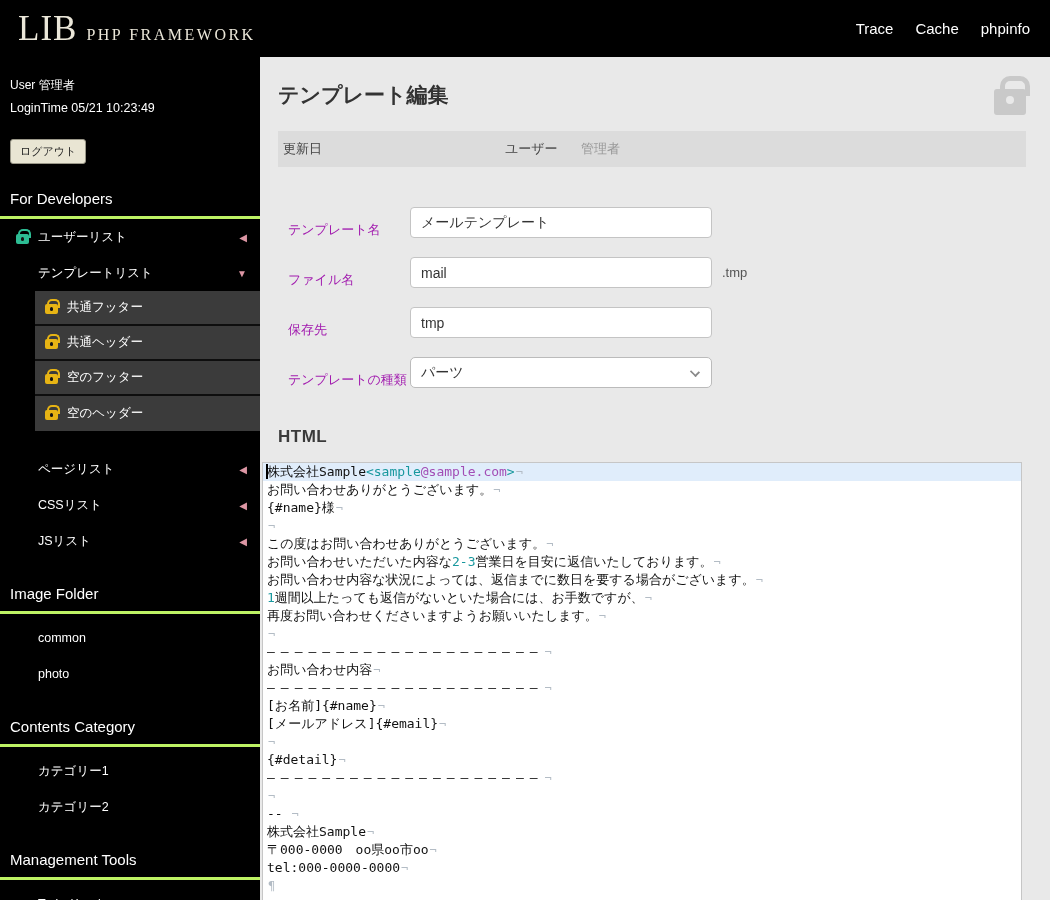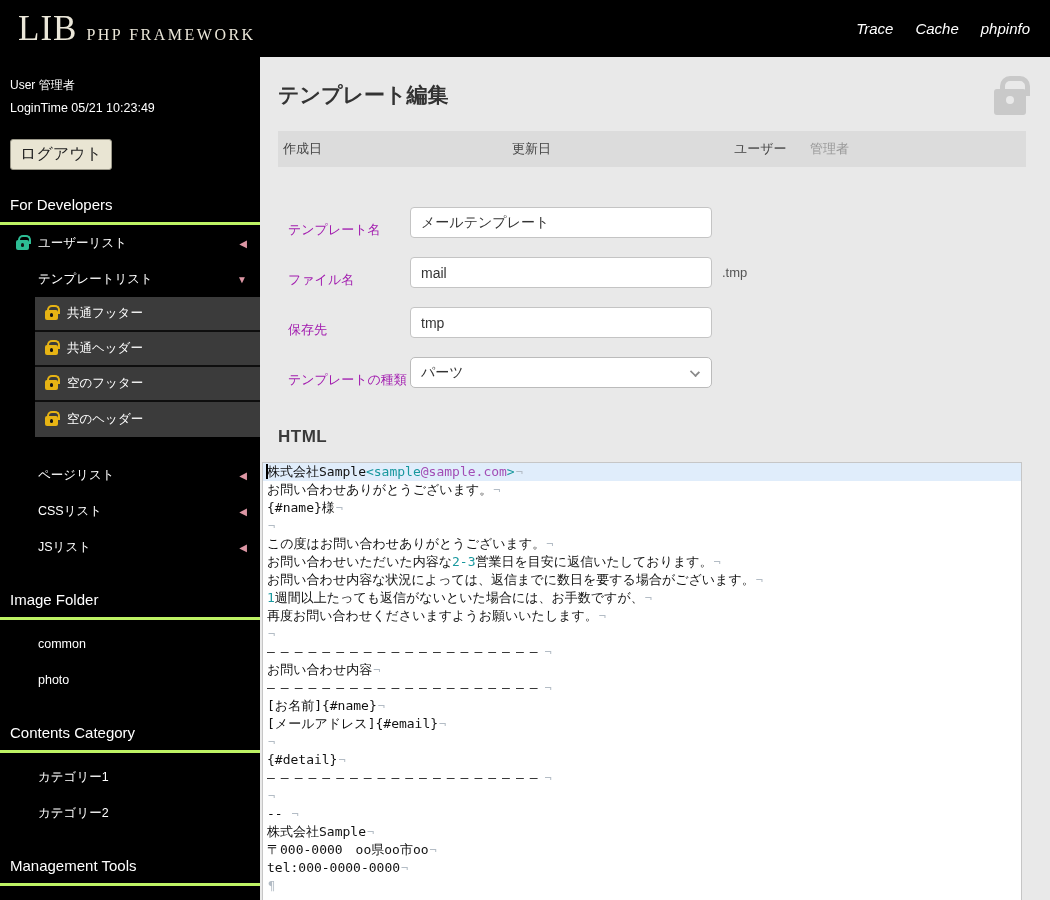--- a/index.html
+++ b/index.html
@@ -6,28 +6,28 @@
   html,body { width:1050px; height:900px; overflow:hidden; background:#e9e9e9;
     font-family:"Liberation Sans","DejaVu Sans",sans-serif; }
 
   
   .topbar { position:absolute; left:0; top:0; width:1050px; height:57px; background:#000;
     display:flex; align-items:center; justify-content:space-between; padding:0 20px 0 18px; z-index:5; }
   .logo { color:#ebe7d9; font-family:"Liberation Serif","DejaVu Serif",serif; display:flex; align-items:baseline; gap:9px; cursor:pointer;}
   .logo-main { font-size:35px; letter-spacing:1px; }
   .logo-sub { font-size:16px; letter-spacing:2.5px; }
   .topnav { display:flex; gap:22px; }
-  .topnav span { color:#fff; font-size:15px; cursor:pointer;font-style:italic; }
+  .topnav span { color:#fff; font-size:15px; cursor:pointer; }
 
   
   .sidebar { position:absolute; left:0; top:57px; width:260px; height:843px; background:#000; color:#fff; }
   .side-user { margin:20px 0 0 10px; font-size:12px; }
   .side-login { margin:7px 0 0 10px; font-size:12.5px; }
   .logout-btn { margin:24px 0 0 10px; display:inline-block; background:#e9e5d3; color:#222;
-    border:1px solid #9a9788; border-radius:3px; font-size:16px; padding:4px 9px; cursor:pointer; }
+    border:1px solid #9a9788; border-radius:3px; font-size:11px; padding:4px 9px; cursor:pointer; }
   .section-h { margin:26px 0 0 0; padding:0 0 9px 10px; font-size:15px; font-weight:normal; color:#fff;
     border-bottom:3px solid #bef264; }
   .srow { position:relative; display:flex; align-items:center; height:36px; font-size:12.5px;
     padding-left:38px; cursor:pointer; }
   .srow .tri { position:absolute; right:13px; color:#dc96a4; font-size:10px; }
   .srow .lockwrap { position:absolute; left:16px; top:10px; }
   .gap-top { margin-top:20px; }
   .sub-block { margin-left:35px; width:225px; }
   .subrow { height:35px; background:#3b3b3b; border-bottom:2px solid #0e0e0e; display:flex;
     align-items:center; gap:9px; padding-left:10px; font-size:12.5px; cursor:pointer; }
@@ -168,21 +168,20 @@
     <span>Todo リスト</span>
   </div>
   
 </div>
 
 <div class="main">
   <div class="page-title">テンプレート編集</div>
   <div class="biglock"></div>
 
   <div class="meta-bar">
-    <span class="meta-created">作成日</span>
     <span class="meta-updated">更新日</span>
     <span class="meta-userlbl">ユーザー</span>
     <span class="meta-userval">管理者</span>
   </div>
 
   <div class="form-row" style="top:150px">
     <span class="flabel">テンプレート名</span>
     <input type="text" value="メールテンプレート" style="">
   </div>
 

